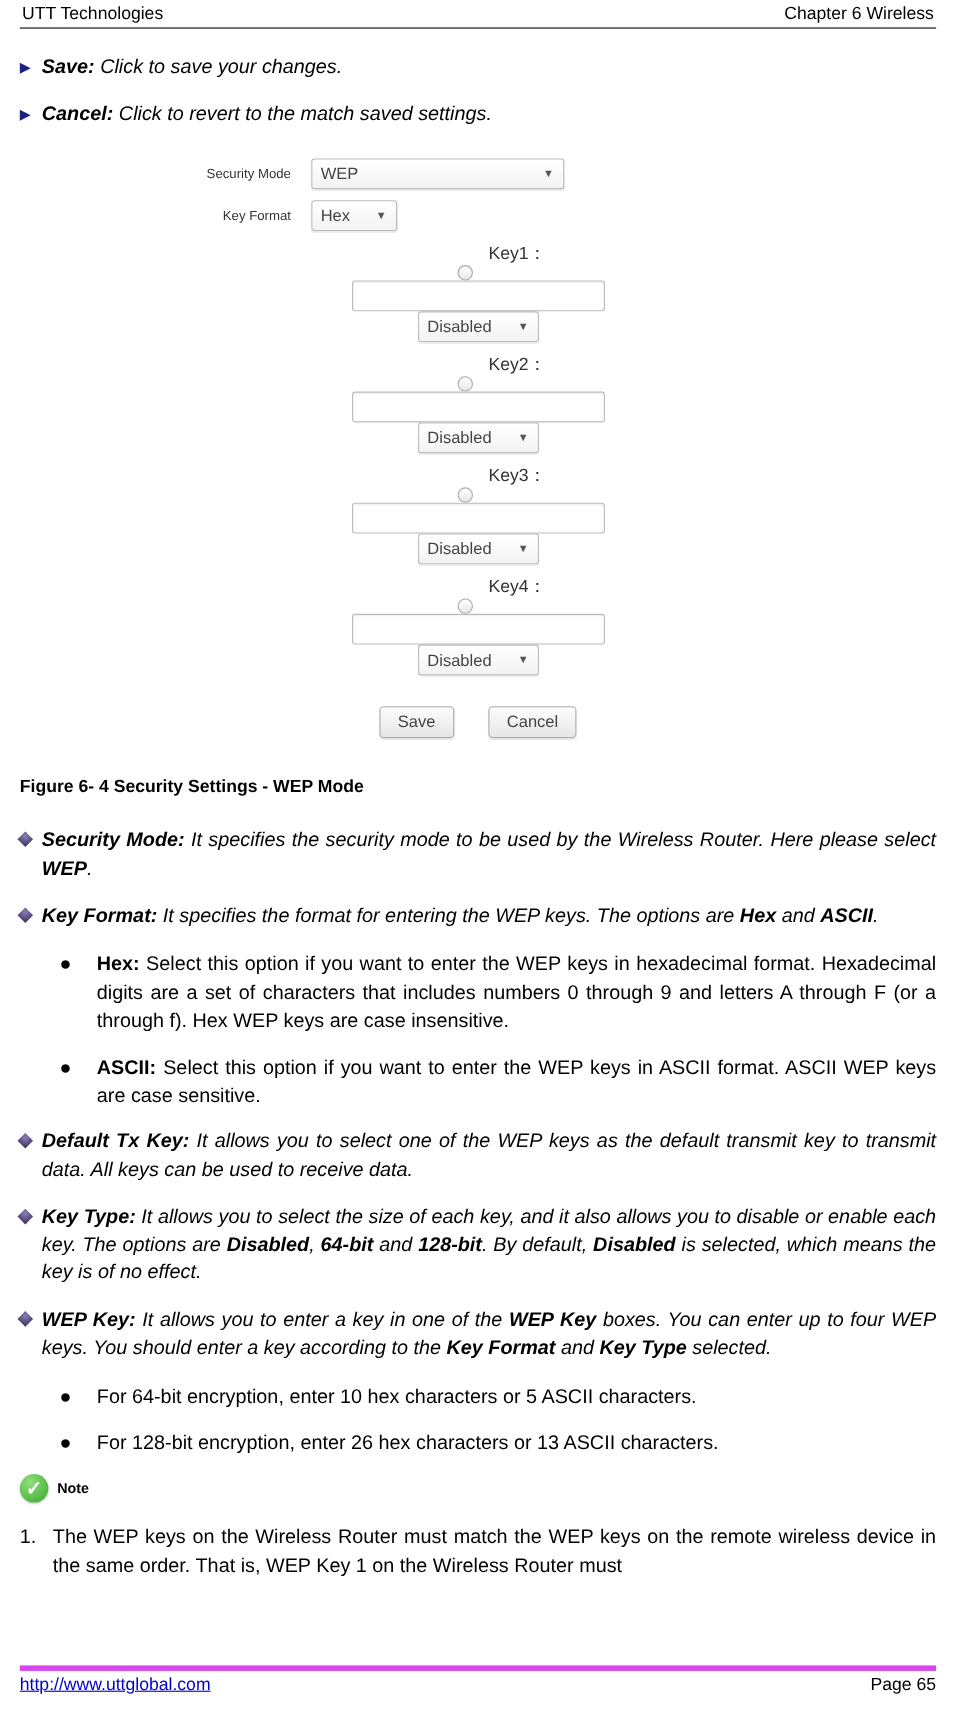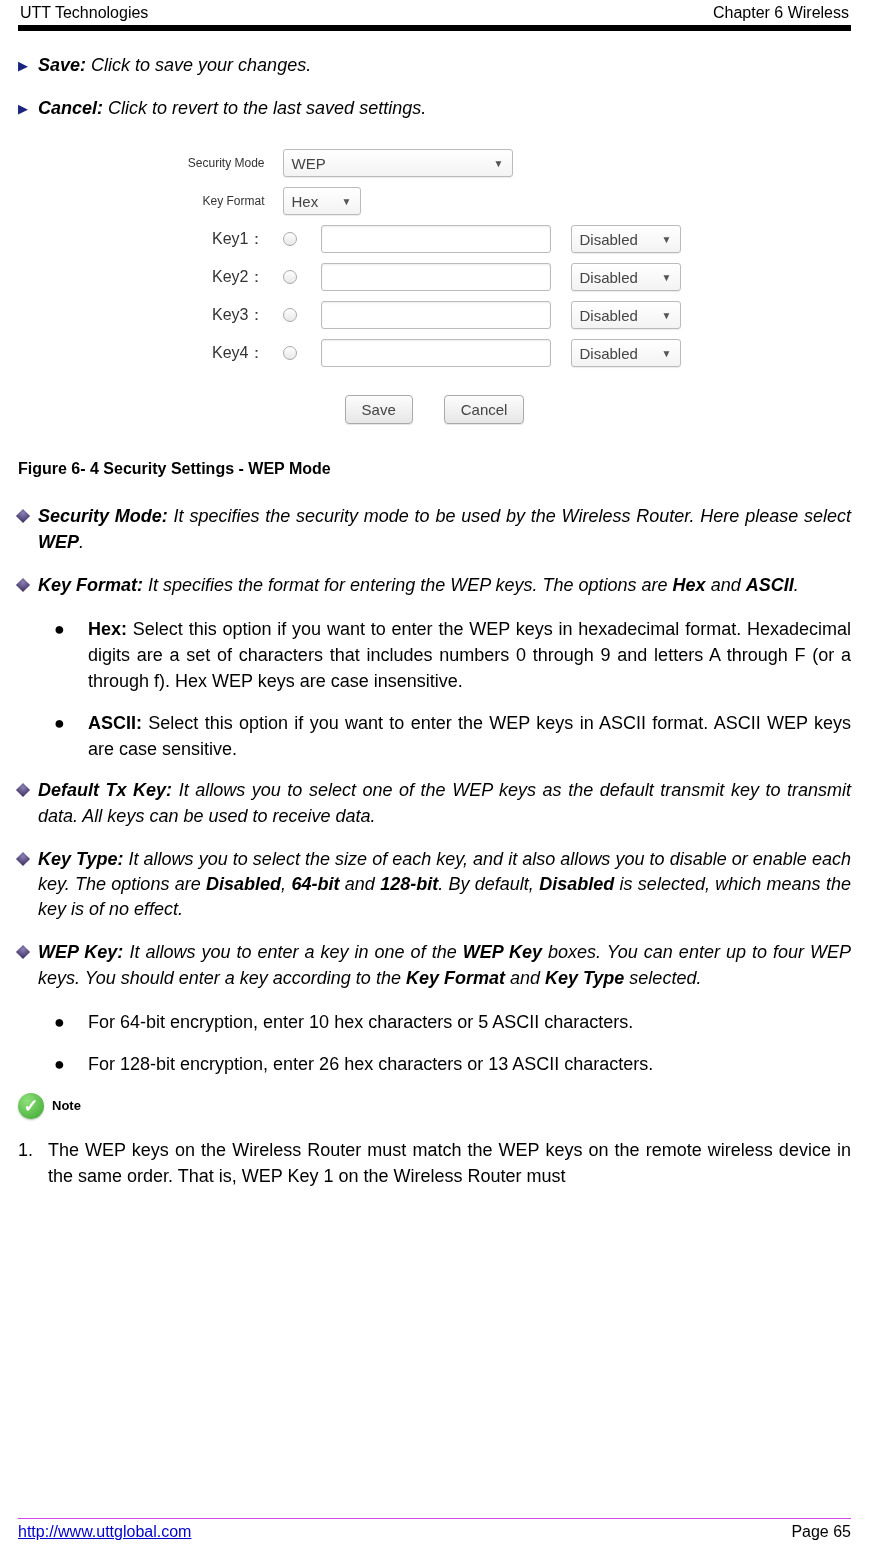--- a/index.html
+++ b/index.html
@@ -1,18 +1,18 @@
 <!DOCTYPE html>
 <html><head>
   <meta charset="utf-8">
   <style>
     * { box-sizing: border-box; margin: 0; padding: 0; }
     body { font-family: Arial, sans-serif; width: 869px; background: #fff; color: #000; position: relative; }
     .page { padding: 0 18px; min-height: 1559px; position: relative; }
-    .hdr { display: flex; justify-content: space-between; font-size: 16px; padding: 4px 2px 3px; border-bottom: 6px solid #000000; }
+    .hdr { display: flex; justify-content: space-between; font-size: 16px; padding: 4px 2px 3px; border-bottom: 1px solid #000000; }
     .content { padding-top: 22px; }
     .item { display: flex; margin-bottom: 18px; font-size: 18px; line-height: 1.4; text-align: justify; }
     .arrow { flex: 0 0 20px; font-size: 13px; color: #1a237e; padding-top: 4px; }
     .txt { flex: 1; font-style: italic; }
     .diamond { flex: 0 0 20px; font-size: 13px; padding-top: 4px; }
     .diamond-shape { display: inline-block; width: 10px; height: 10px; background: radial-gradient(circle at 30% 30%, #8b7fb5, #3a2d5c); transform: rotate(45deg); margin-top: 2px; }
     .b { font-weight: bold; }
     .figcap { text-align: left; font-weight: bold; font-size: 16px; margin: 18px 0 26px; }
     .screenshot { width: 640px; margin: 20px auto 0; padding: 8px; font-size: 16px; color: #444; }
     .row { display: flex; align-items: center; margin-bottom: 10px; }
@@ -20,58 +20,58 @@
     .sel { border: 1px solid #bbb; border-radius: 3px; background: linear-gradient(#fff,#f3f3f3); height: 28px; display: inline-flex; align-items: center; padding: 0 8px; font-size: 15px; box-shadow: 0 1px 1px rgba(0,0,0,0.08); }
     .sel .caret { margin-left: auto; font-size: 10px; color: #555; }
     .sel-lg { width: 230px; }
     .sel-sm { width: 78px; }
     .sel-md { width: 110px; }
     .hdrrow { display: flex; margin-bottom: 8px; font-size: 16px; color: #333; }
     .hdrrow .c1 { width: 160px; text-align: right; padding-right: 18px; }
     .hdrrow .c2 { width: 38px; }
     .hdrrow .c3 { width: 230px; }
     .hdrrow .c4 { flex: 1; text-align: center; }
-    .keyrow { display: flex; align-items: center; margin-bottom: 10px; }
+    .keyrow { display: flex; align-items: center; margin-bottom: 10px; flex-direction: column; }
     .keyrow .klbl { width: 160px; text-align: right; padding-right: 18px; font-size: 16px; color: #333; }
     .radio { width: 14px; height: 14px; border: 1px solid #aaa; border-radius: 50%; background: linear-gradient(#fefefe,#e8e8e8); display: inline-block; }
     .radiowrap { width: 38px; display: flex; justify-content: flex-start; }
     .txtin { width: 230px; height: 28px; border: 1px solid #bbb; border-radius: 3px; background: #fff; box-shadow: inset 0 1px 2px rgba(0,0,0,0.08); }
     .gap { width: 20px; }
     .btnrow { display: flex; justify-content: center; gap: 31px; margin-top: 28px; margin-bottom: 10px; }
     .btn { border: 1px solid #aaa; border-radius: 4px; background: linear-gradient(#fdfdfd,#e6e6e6); padding: 5px 16px; font-size: 15px; box-shadow: 0 1px 1px rgba(0,0,0,0.1); }
     .sub { display: flex; margin: 0 0 16px 36px; font-size: 18px; line-height: 1.45; text-align: justify; }
     .sub .dot { flex: 0 0 34px; }
     .sub .stxt { flex: 1; }
     .noterow { display: flex; align-items: center; gap: 8px; margin: 8px 0 18px; }
     .check { width: 26px; height: 26px; border-radius: 50%; background: radial-gradient(circle at 35% 30%, #8fe07a, #3aa52f); display: flex; align-items: center; justify-content: center; color: #fff; font-weight: bold; font-size: 18px; box-shadow: 0 1px 2px rgba(0,0,0,0.25); }
     .numitem { display: flex; margin-bottom: 18px; font-size: 18px; line-height: 1.45; text-align: justify; }
     .numitem .num { flex: 0 0 30px; }
     .numitem .ntxt { flex: 1; }
-    .ftr { position: absolute; bottom: 18px; left: 18px; right: 18px; display: flex; justify-content: space-between; font-size: 16px; border-top: 1px solid #d946ef; padding-top: 4px; }
+    .ftr { position: absolute; bottom: 18px; left: 18px; right: 18px; display: flex; justify-content: space-between; font-size: 16px; border-top: 5px solid #d946ef; padding-top: 4px; }
     .link { color: #0000cc; text-decoration: underline; }
     .just { text-align: justify; }
   </style>
 </head>
 <body>
 
 <div class="page">
   <div class="hdr">
     <span>UTT Technologies</span>
     <span>Chapter 6 Wireless</span>
   </div>
 
   <div class="content">
     <div class="item">
       <span class="arrow">▶</span>
       <span class="txt"><span class="b">Save:</span><span> Click to save your changes.</span></span>
     </div>
 
     <div class="item">
       <span class="arrow">▶</span>
-      <span class="txt"><span class="b">Cancel:</span><span> Click to revert to the last saved settings.</span></span>
+      <span class="txt"><span class="b">Cancel:</span><span> Click to revert to the match saved settings.</span></span>
     </div>
 
     <div class="screenshot">
       <div class="row">
         <span class="lbl">Security Mode</span>
         <span class="sel sel-lg">
             <span>WEP</span>
             <span class="caret">▼</span>
           </span>
       </div>

